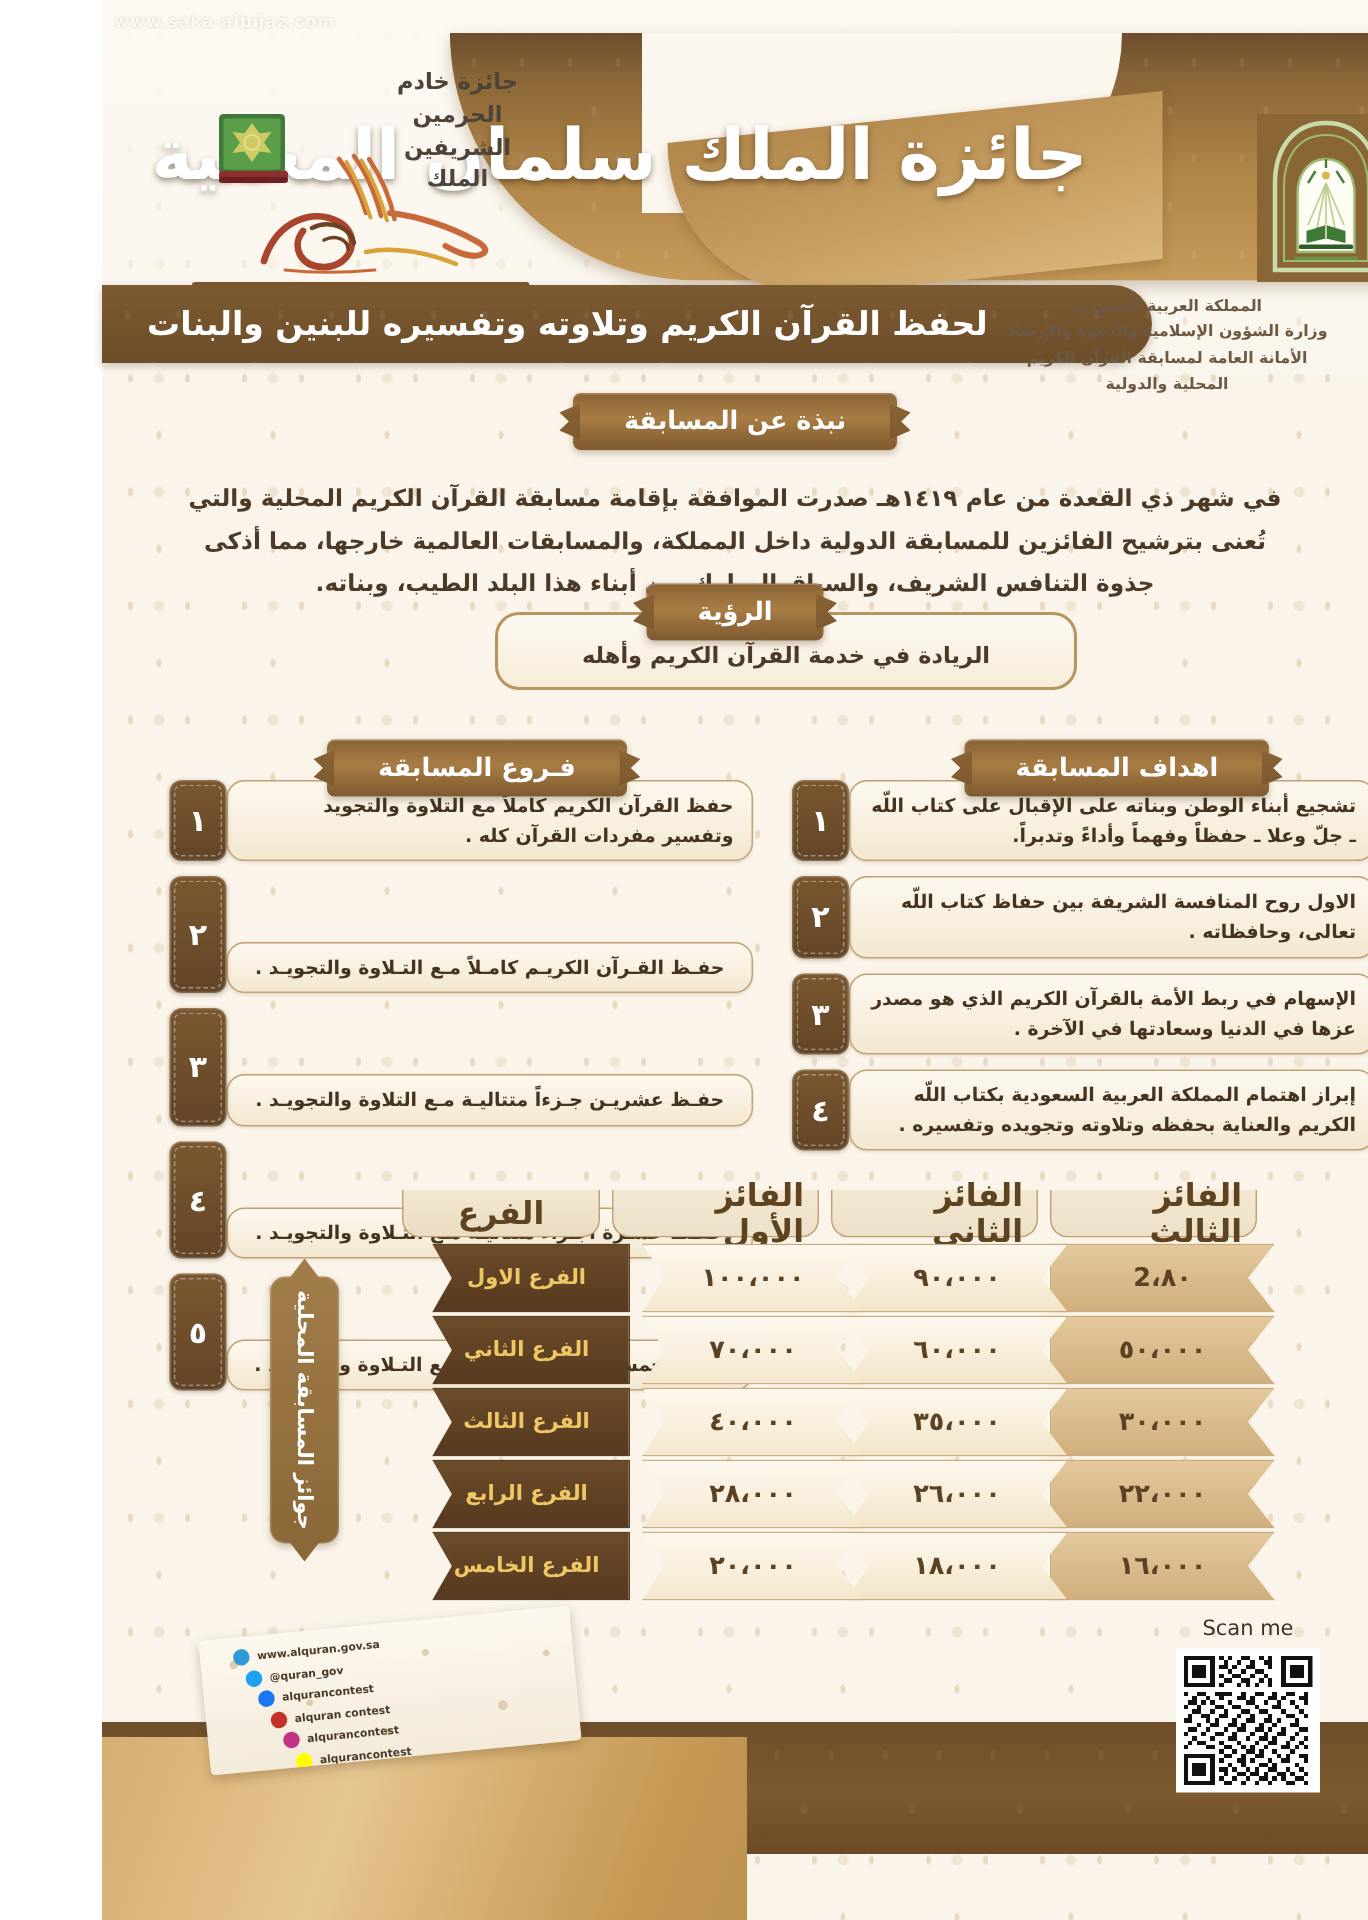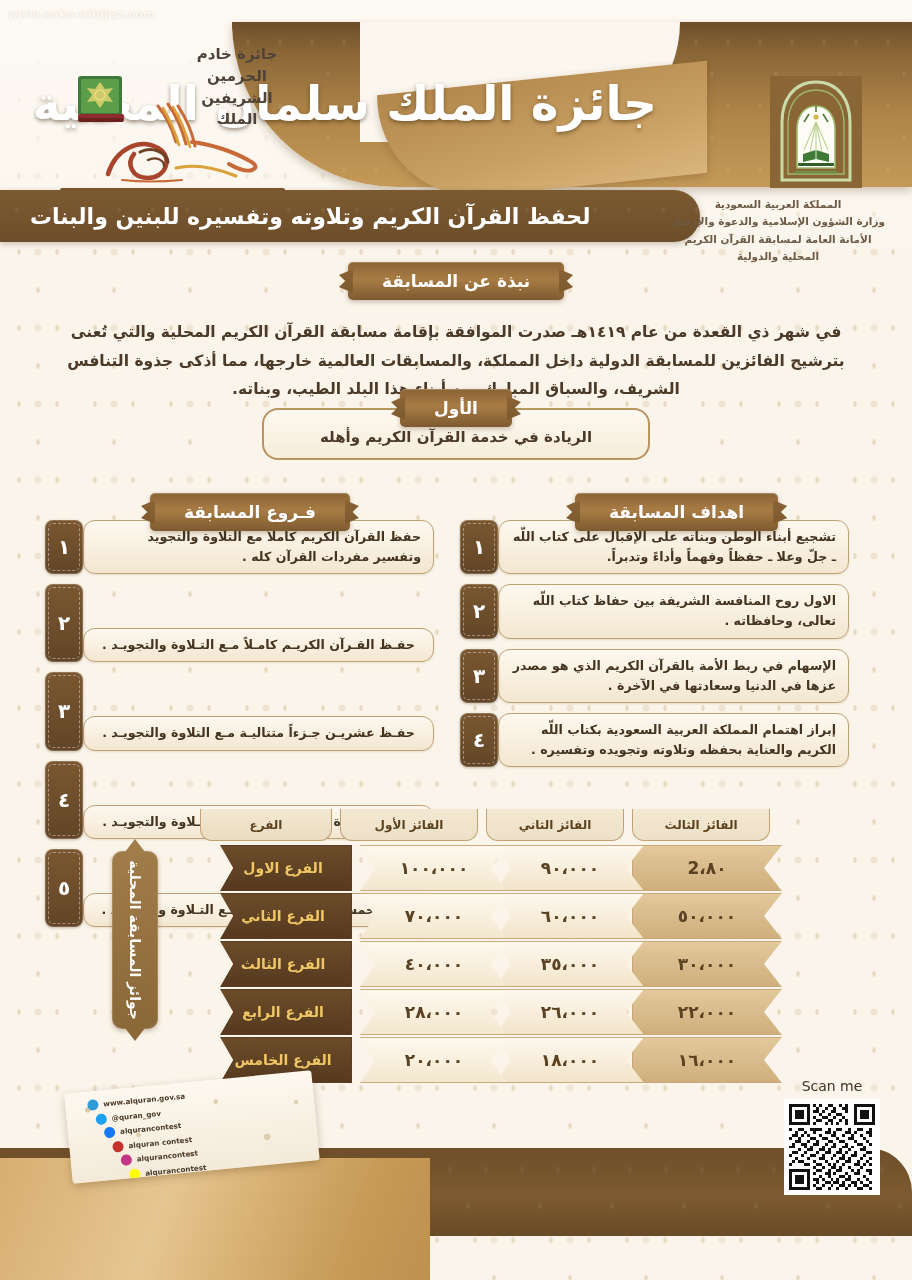--- a/index.html
+++ b/index.html
@@ -5,21 +5,21 @@
 <style>
   * { box-sizing: border-box; margin:0; padding:0; }
   html,body{ background:#ffffff; }
   body{
     width:912px; height:1280px; position:relative; overflow:hidden;
     font-family:"DejaVu Sans","Liberation Sans",sans-serif;
   }
 
   
   #poster{
-    position:absolute; inset:0; width:912px; height:1280px;
+    position:absolute; inset:0; width:844px; height:1280px;
     background:#fbf6ee;
   }
   .damask{
     position:absolute; inset:0;
     background-color:#faf4ea;
     background-image:
       radial-gradient(ellipse 11px 20px at 19px 24px, rgba(207,178,136,.30) 0 1.5px, transparent 2px),
       radial-gradient(ellipse 11px 20px at 57px 24px, rgba(207,178,136,.30) 0 1.5px, transparent 2px),
       radial-gradient(ellipse 11px 20px at 38px 62px, rgba(207,178,136,.30) 0 1.5px, transparent 2px),
       radial-gradient(ellipse 18px 30px at 19px 24px, rgba(214,188,150,.22) 0 1.2px, transparent 1.8px),
@@ -209,21 +209,21 @@
 
   
   .table-wrap{ position:absolute; left:150px; top:793px; width:620px; z-index:5; }
 
   .thead{ display:flex; gap:8px; justify-content:flex-start; margin-bottom:4px; }
   .th{
     flex:0 0 auto; height:32px; display:flex; align-items:center; justify-content:center;
     border:1.5px solid #c0a172; border-top:none;
     border-radius:0 0 12px 12px;
     background:linear-gradient(180deg,#f4e8d2,#ece0c8);
-    color:#5d431f; font-weight:700; font-size:12px; padding:0 24px;margin-top:16px;
+    color:#5d431f; font-weight:700; font-size:21px; padding:0 9px;
   }
   .th.branch{ width:132px; background:linear-gradient(180deg,#f4e8d2,#e9dcc1); }
   .th.w1{ width:138px; }
   .th.w2{ width:138px; }
   .th.w3{ width:138px; }
 
   .trow{ display:flex; align-items:stretch; height:46px; margin-bottom:2px; }
 
   .cell{
     position:relative; display:flex; align-items:center; justify-content:center;
@@ -408,21 +408,21 @@
     <div>الأمانة العامة لمسابقة القرآن الكريم</div>
     <div>المحلية والدولية</div>
   </div>
 
   <div class="intro-title">
     <span class="plaque">نبذة عن المسابقة</span>
   </div>
   <div class="intro-text">في شهر ذي القعدة من عام ١٤١٩هـ صدرت الموافقة بإقامة مسابقة القرآن الكريم المحلية والتي تُعنى بترشيح الفائزين للمسابقة الدولية داخل المملكة، والمسابقات العالمية خارجها، مما أذكى جذوة التنافس الشريف، والسباق المبارك بين أبناء هذا البلد الطيب، وبناته.</div>
 
   <div class="vision-title">
-    <span class="plaque">الأول</span>
+    <span class="plaque">الرؤية</span>
   </div>
   <div class="vision-box">
     <span class="vision-text">الريادة في خدمة القرآن الكريم وأهله</span>
   </div>
 
   <div class="col-title-left">
     <span class="plaque">فـروع المسابقة</span>
   </div>
   <div class="col left" id="branches-col">
       <div class="item">

